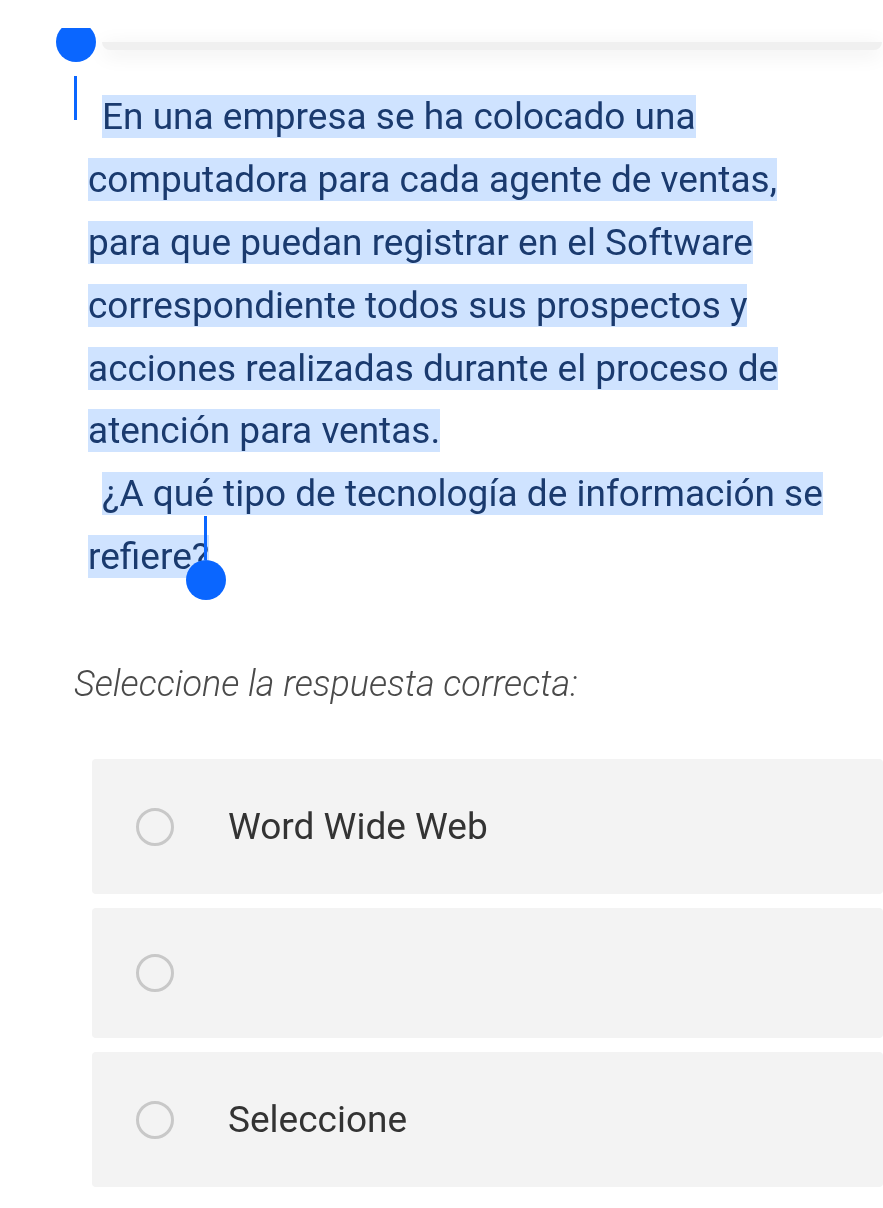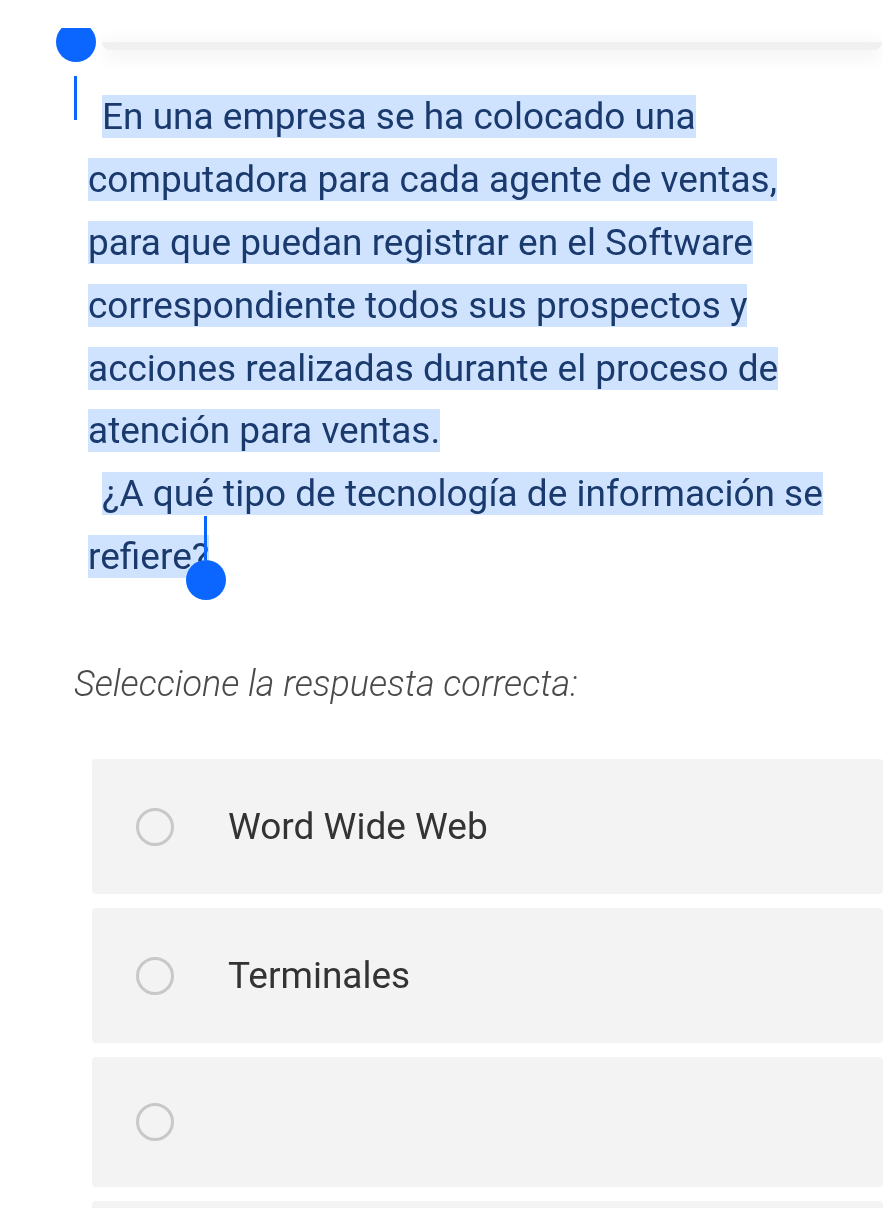--- a/index.html
+++ b/index.html
@@ -127,22 +127,18 @@
 
 <div class="instruction">Seleccione la respuesta correcta:</div>
 
 <div class="options">
   <div class="option">
     <div class="radio"></div>
     <div class="option-label">Word Wide Web</div>
   </div>
   <div class="option">
     <div class="radio"></div>
-    <div class="option-label">Terminales</div>
-  </div>
-  <div class="option">
-    <div class="radio"></div>
   </div>
   <div class="option">
     <div class="radio"></div>
     <div class="option-label">Seleccione</div>
   </div>
 </div>
 
 </body></html>

